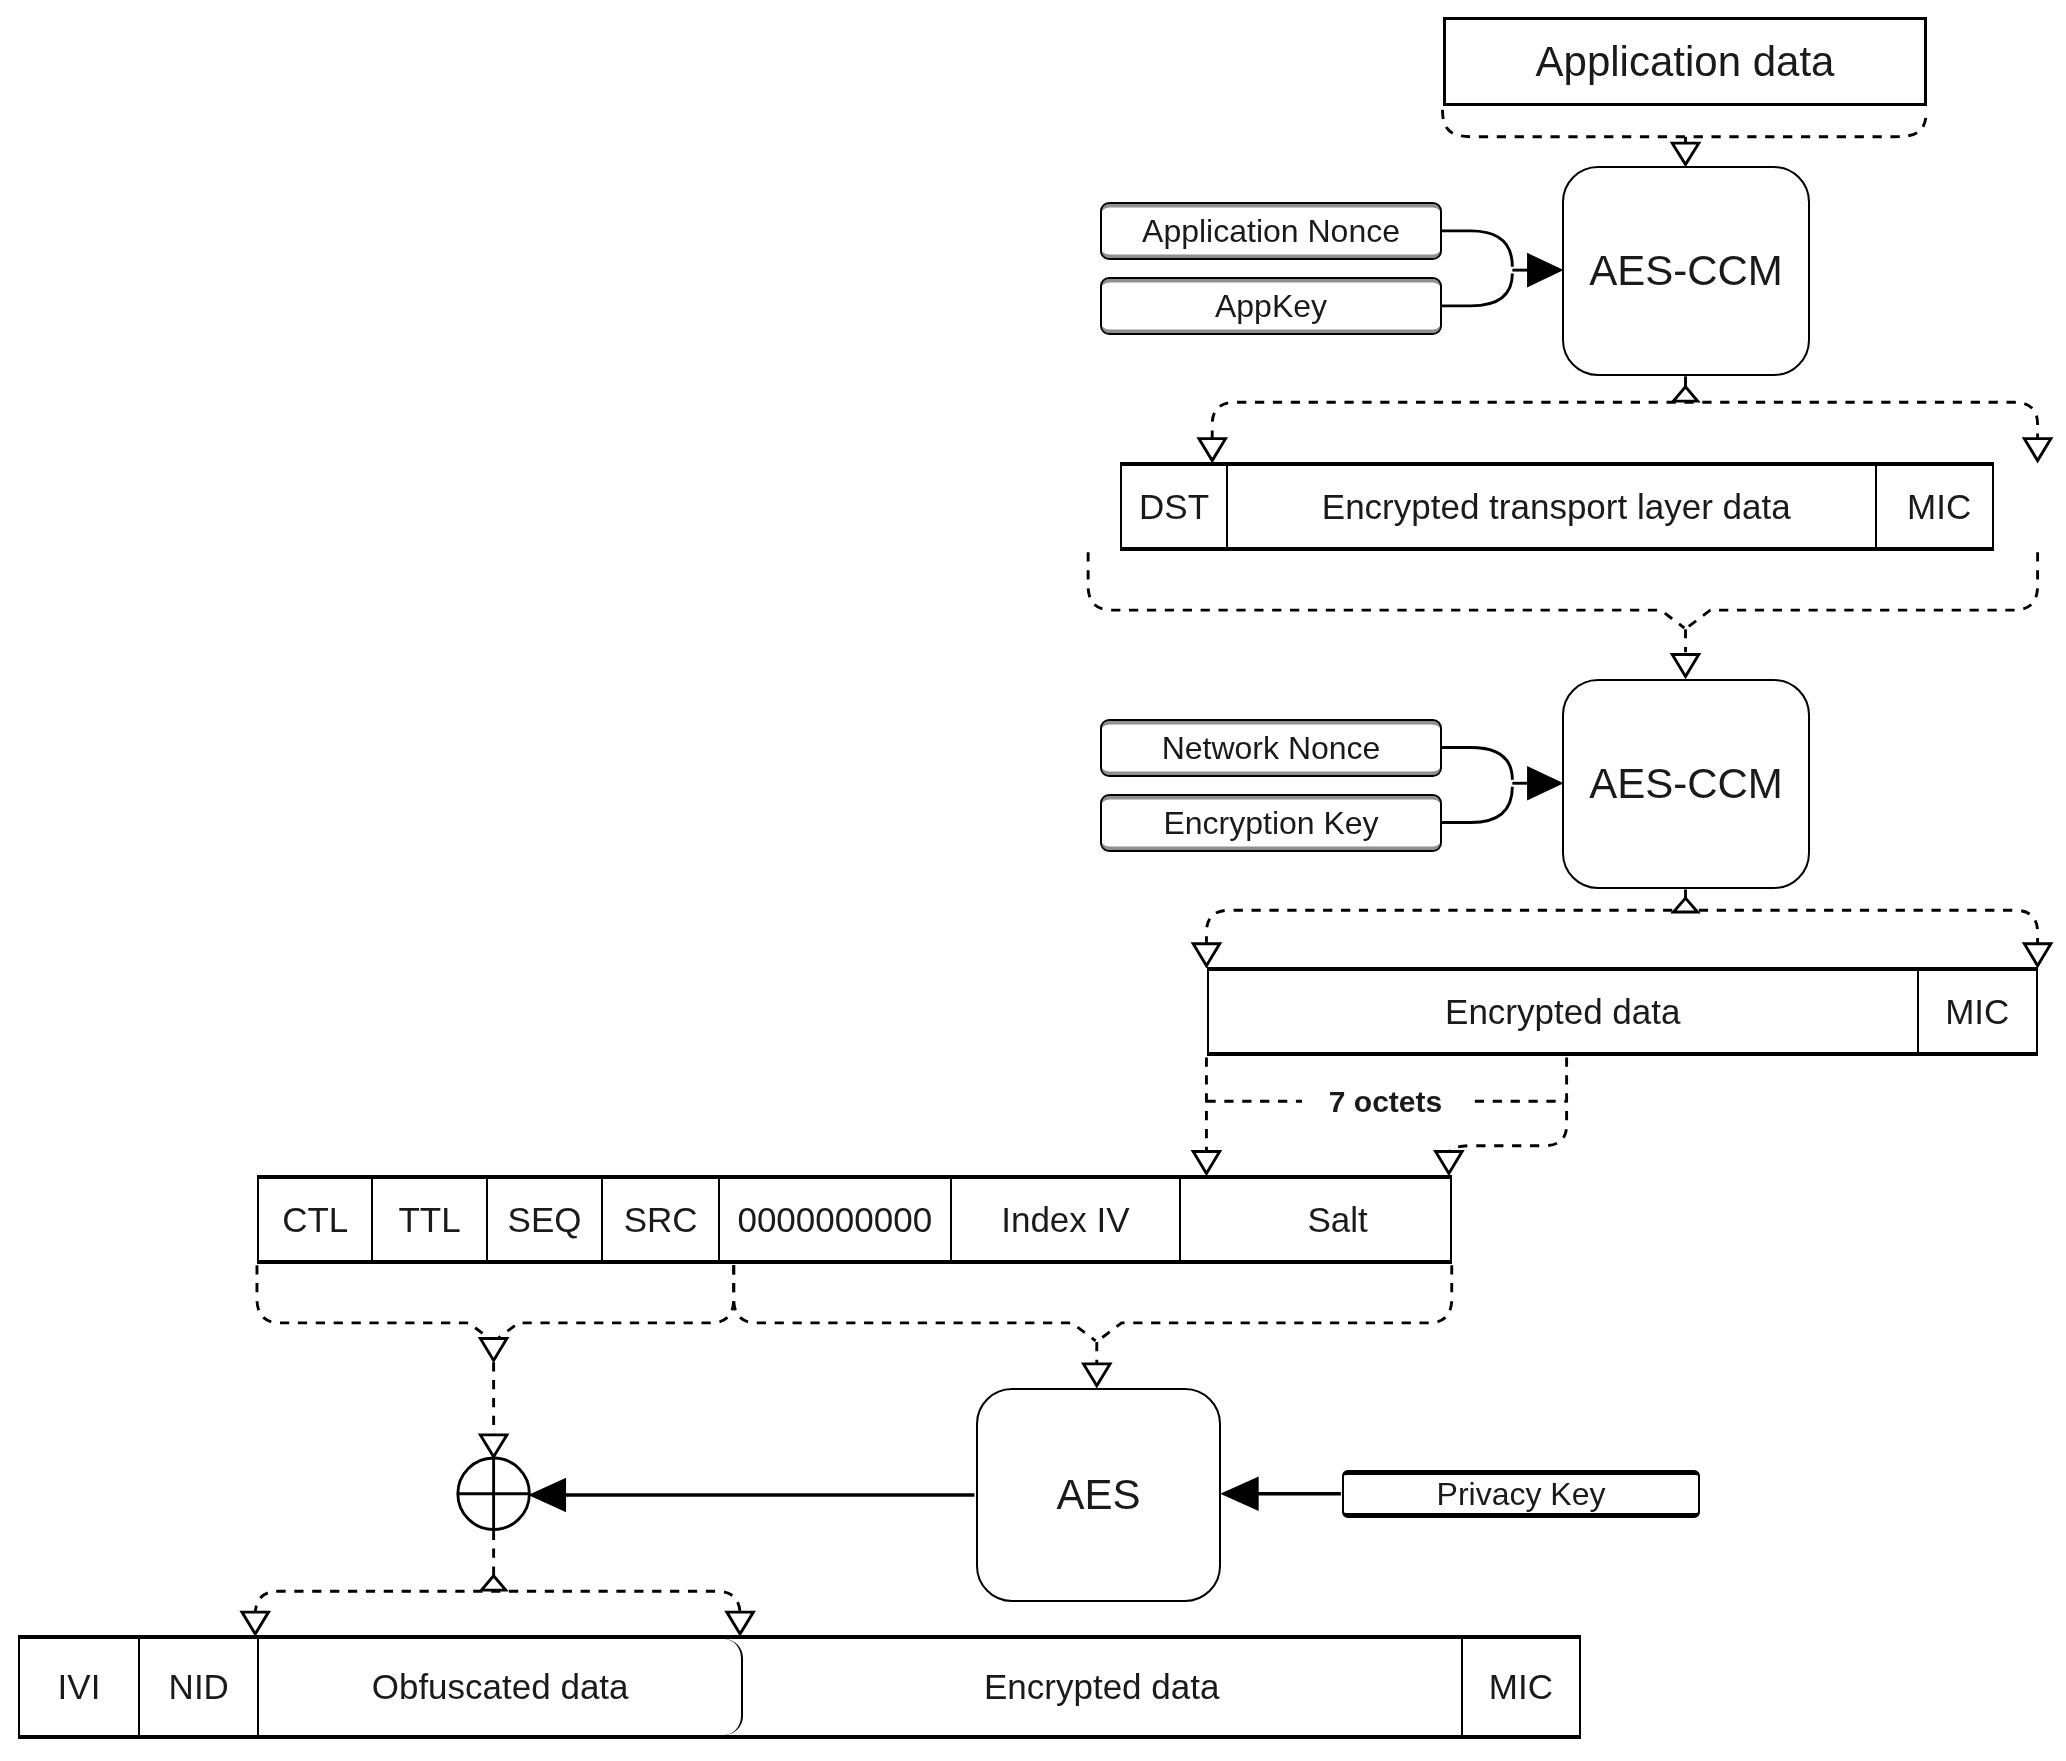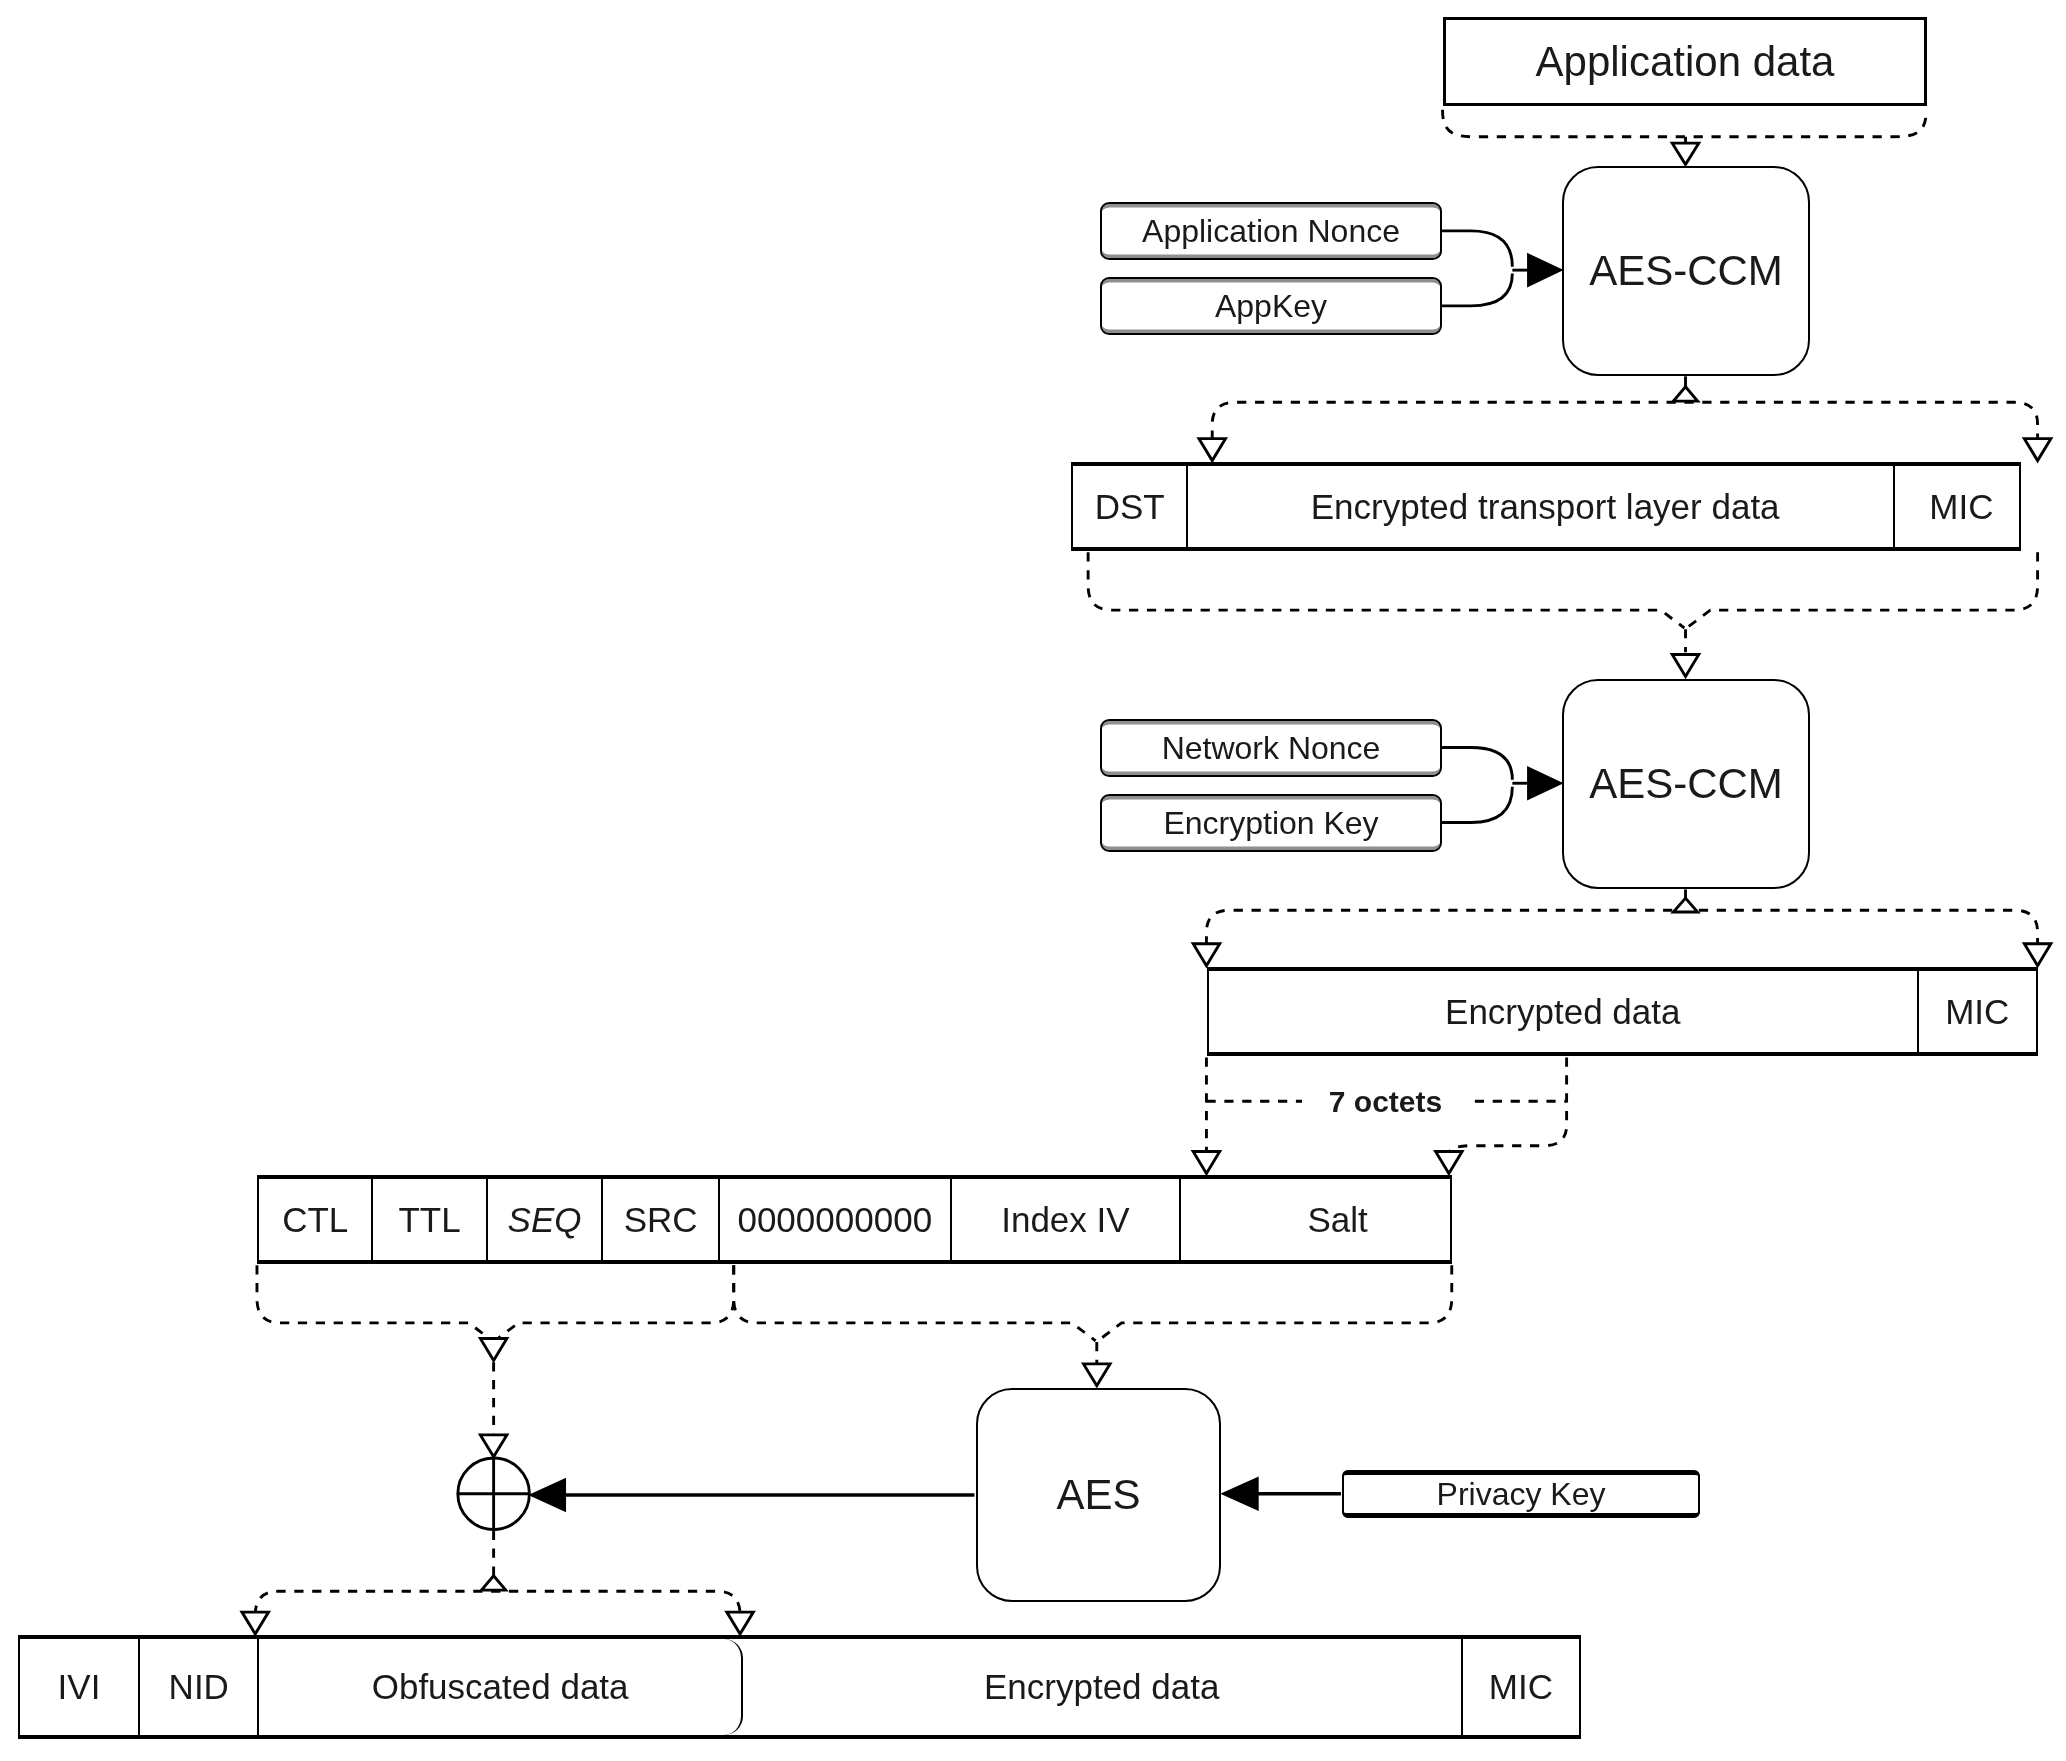--- a/index.html
+++ b/index.html
@@ -130,37 +130,37 @@
   <div class="box shadow-box" style="left:1100px;top:719px;width:342px;height:58px;">Network Nonce</div>
 
   <div class="box shadow-box" style="left:1100px;top:794px;width:342px;height:58px;">Encryption Key</div>
 
   <div class="box round-box" style="left:1562px;top:679px;width:248px;height:210px;">AES-CCM</div>
 
   <div class="box round-box" style="left:976px;top:1388px;width:245px;height:214px;">AES</div>
 
   <div class="box pk-box" style="left:1342px;top:1470px;width:358px;height:48px;">Privacy Key</div>
 
-  <div class="seg-row" style="left:1071px;top:462px;width:950px;height:89px;gap:9px;">
+  <div class="seg-row" style="left:1120px;top:462px;width:874px;height:89px;gap:9px;">
     <div class="cell" style="flex:202 0 0;">DST</div>
     <div class="cell" style="flex:1238 0 0;">Encrypted transport layer data</div>
     <div class="cell" style="flex:205 0 0;">MIC</div>
   </div>
 
   <div class="seg-row" style="left:1207px;top:967px;width:831px;height:89px;">
     <div class="cell" style="flex:1235 0 0;">Encrypted data</div>
     <div class="cell" style="flex:205 0 0;">MIC</div>
   </div>
 
   <div class="float-label" style="left:1302px;top:1082px;width:167px;height:39px;">7 octets</div>
 
   <div class="seg-row" style="left:257px;top:1175px;width:1195px;height:89px;">
     <div class="cell" style="flex:205 0 0;">CTL</div>
     <div class="cell" style="flex:205 0 0;">TTL</div>
-    <div class="cell" style="flex:207 0 0;font-style:italic;">SEQ</div>
+    <div class="cell" style="flex:207 0 0;">SEQ</div>
     <div class="cell" style="flex:209 0 0;">SRC</div>
     <div class="cell" style="flex:419 0 0;">0000000000</div>
     <div class="cell" style="flex:415 0 0;">Index IV</div>
     <div class="cell" style="flex:410 0 0;padding-left:44px;">Salt</div>
   </div>
 
   <div class="seg-row" style="left:18px;top:1635px;width:1563px;height:104px;">
     <div class="cell" style="flex:206 0 0;">IVI</div>
     <div class="cell" style="flex:205 0 0;">NID</div>
     <div class="cell" style="flex:840 0 0;border-radius:19px;">Obfuscated data</div>

